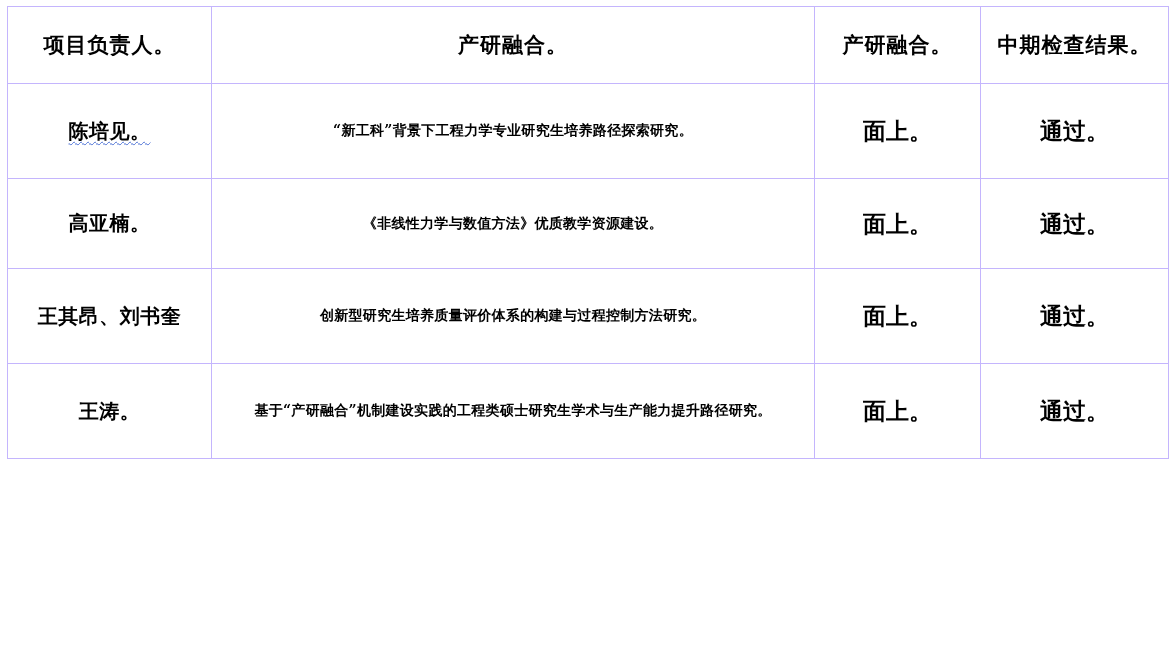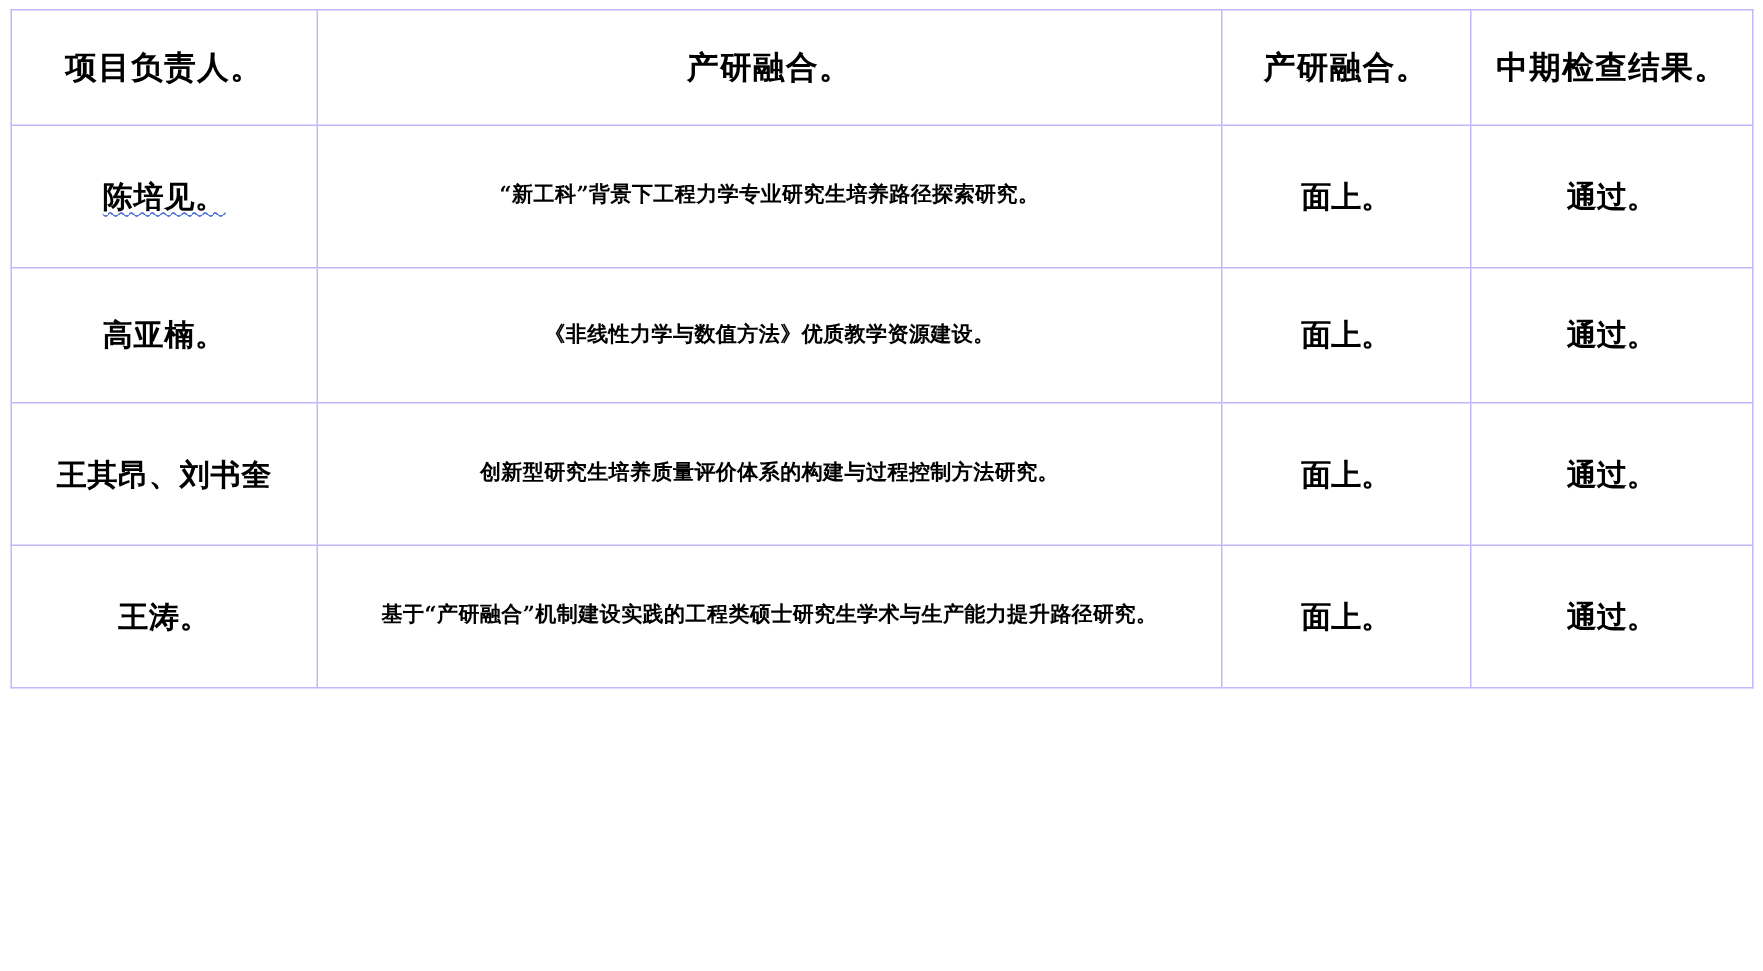--- a/index.html
+++ b/index.html
@@ -34,21 +34,21 @@
     font-weight: bold;
     line-height: 1.55;
   }
   thead th {
     height: 76px;
     font-weight: bold;
     font-size: 21px;
     letter-spacing: 1px;
   }
   tbody td {
-    font-size: 20px;
+    font-size: 23px;
   }
   td.leader-cell {
     font-size: 20px;
     letter-spacing: 0.5px;
   }
   td.name-cell {
     text-align: center;
     font-size: 14px;
     letter-spacing: 0.3px;
   }

